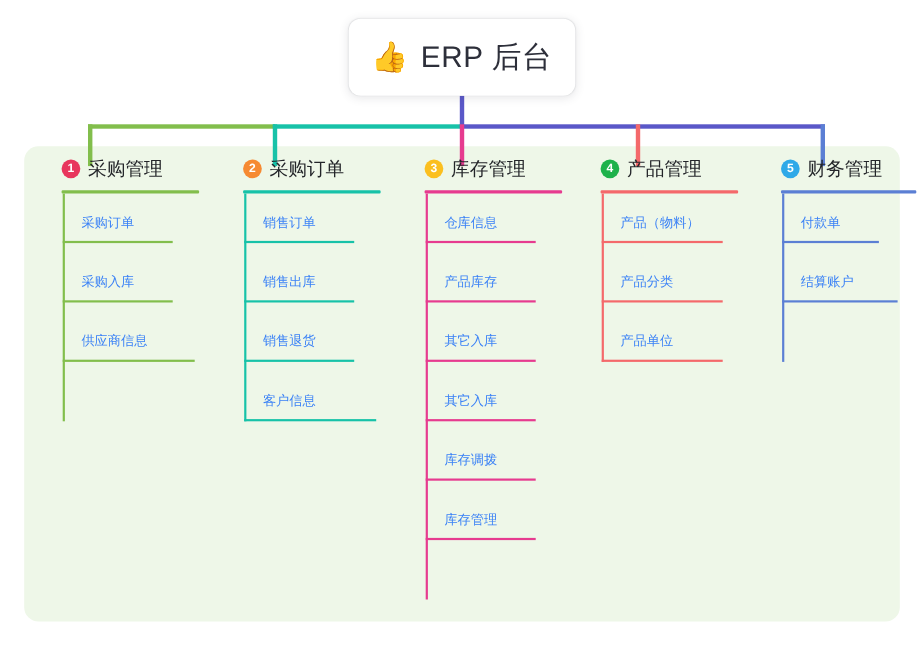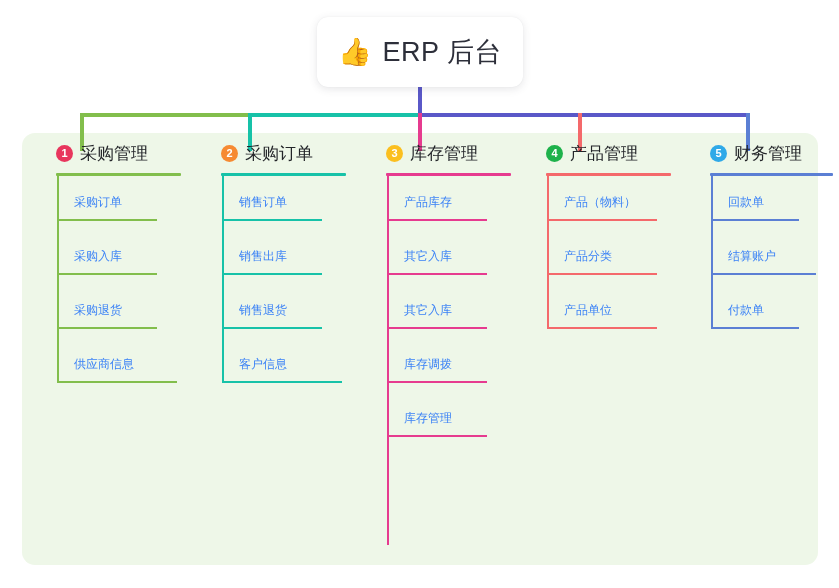--- a/index.html
+++ b/index.html
@@ -196,24 +196,20 @@
         <div class="spine" style="background: rgb(130, 190, 76); height: 207px;"></div>
         <div class="leaf">
           <div class="leaf-text">采购订单</div>
           <div class="leaf-rule" style="width: 100px; background: rgb(130, 190, 76);"></div>
         </div>
         <div class="leaf">
           <div class="leaf-text">采购入库</div>
           <div class="leaf-rule" style="width: 100px; background: rgb(130, 190, 76);"></div>
         </div>
         <div class="leaf">
-          <div class="leaf-text">采购退货</div>
-          <div class="leaf-rule" style="width: 100px; background: rgb(130, 190, 76);"></div>
-        </div>
-        <div class="leaf">
           <div class="leaf-text">供应商信息</div>
           <div class="leaf-rule" style="width: 120px; background: rgb(130, 190, 76);"></div>
         </div>
       </div>
     </div>
     <div class="column" style="left: 183px;">
       <div class="col-head">
         <span class="badge" style="background: rgb(246, 138, 50);">2</span>
         <span class="col-title">采购订单</span>
       </div>
@@ -240,20 +236,24 @@
     </div>
     <div class="column" style="left: 348px;">
       <div class="col-head">
         <span class="badge" style="background: rgb(251, 191, 31);">3</span>
         <span class="col-title">库存管理</span>
       </div>
       <div class="col-rule" style="width: 125px; background: rgb(230, 59, 143);"></div>
       <div class="leaves">
         <div class="spine" style="background: rgb(230, 59, 143); height: 369px;"></div>
         <div class="leaf">
+          <div class="leaf-text">仓库信息</div>
+          <div class="leaf-rule" style="width: 100px; background: rgb(230, 59, 143);"></div>
+        </div>
+        <div class="leaf">
           <div class="leaf-text">产品库存</div>
           <div class="leaf-rule" style="width: 100px; background: rgb(230, 59, 143);"></div>
         </div>
         <div class="leaf">
           <div class="leaf-text">其它入库</div>
           <div class="leaf-rule" style="width: 100px; background: rgb(230, 59, 143);"></div>
         </div>
         <div class="leaf">
           <div class="leaf-text">其它入库</div>
           <div class="leaf-rule" style="width: 100px; background: rgb(230, 59, 143);"></div>
@@ -292,26 +292,22 @@
     </div>
     <div class="column" style="left: 672px;">
       <div class="col-head">
         <span class="badge" style="background: rgb(47, 169, 232);">5</span>
         <span class="col-title">财务管理</span>
       </div>
       <div class="col-rule" style="width: 123px; background: rgb(91, 127, 212);"></div>
       <div class="leaves">
         <div class="spine" style="background: rgb(91, 127, 212); height: 153px;"></div>
         <div class="leaf">
-          <div class="leaf-text">回款单</div>
+          <div class="leaf-text">付款单</div>
           <div class="leaf-rule" style="width: 88px; background: rgb(91, 127, 212);"></div>
         </div>
         <div class="leaf">
           <div class="leaf-text">结算账户</div>
           <div class="leaf-rule" style="width: 105px; background: rgb(91, 127, 212);"></div>
         </div>
-        <div class="leaf">
-          <div class="leaf-text">付款单</div>
-          <div class="leaf-rule" style="width: 88px; background: rgb(91, 127, 212);"></div>
-        </div>
       </div>
     </div>
   </div>
 
 </body></html>

